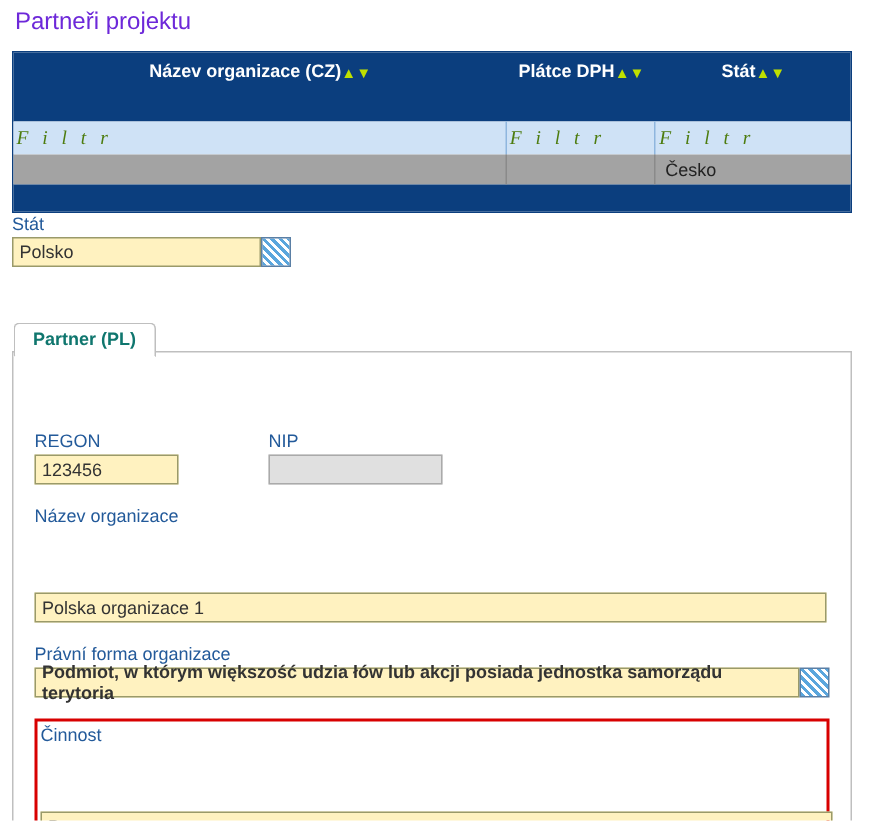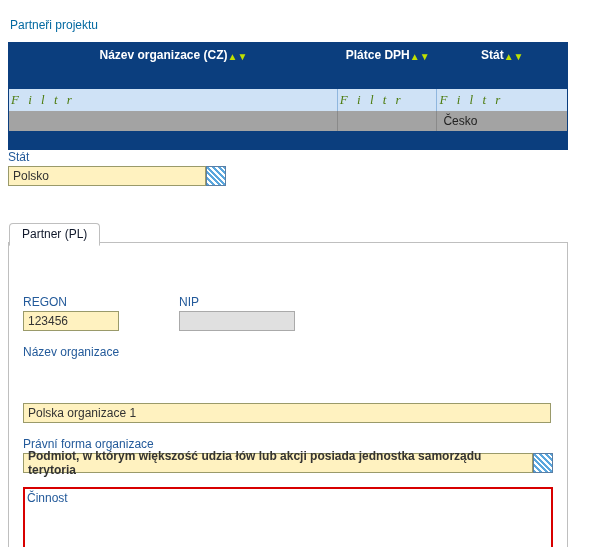--- a/index.html
+++ b/index.html
@@ -6,23 +6,23 @@
   html, body {
     margin: 0; padding: 0;
     width: 591px; height: 547px;
     font-family: Arial, Helvetica, sans-serif;
     font-size: 12px;
     background: #fff;
     color: #333;
   }
   .page { padding: 6px 8px 8px 8px; }
   .title {
-    color: #0369a1;
-    font-size: 12px;
-    margin: 12px 0 10px 2px;
+    color: #6d28d9;
+    font-size: 16px;
+    margin: 0 0 10px 2px;
   }
 
   
   .table-wrap { border: 1px solid #0b3e7e; width: 560px; }
   .thead {
     background: #0b3e7e;
     color: #fff;
     font-weight: bold;
     display: flex;
     align-items: flex-start;
@@ -82,31 +82,31 @@
     background:#e0e0e0;
     border:1px solid #aaa;
     height:20px; padding:0 4px; font-size:12px;
   }
   .picker-btn {
     width:20px; height:20px;
     background:repeating-linear-gradient(45deg,#5aa6dd,#5aa6dd 2px,#fff 2px,#fff 4px);
     border:1px solid #5a7fa5;
     margin-left:0; cursor:pointer;
   }
-  .row-stat { width:218px; display:flex; }
+  .row-stat { width:186px; display:flex; }
   .row-stat .yellow-input { flex:1; }
 
   
   .tabbox { margin-top:16px; border:1px solid #bfbfbf; width:560px; padding:16px 14px 20px 14px; position:relative; }
   .tab {
     position:absolute; top:-20px; left:0;
     border:1px solid #bfbfbf; border-bottom:1px solid #fff;
     background:#fff; padding:3px 12px 4px 12px;
-    color:#0f172a; font-size:12px;
-    border-top-left-radius:4px; border-top-right-radius:4px;
+    color:#0f766e; font-size:12px;
+    border-top-left-radius:4px; border-top-right-radius:4px;font-weight:bold;
   }
   .form-row { margin-bottom:14px; }
   .inline-pair { display:flex; gap:60px;margin-top:36px; }
 
   .highlight-box { border:2px solid #d80000; padding:2px 2px 6px 2px; margin-top:8px; }
   .highlight-box .form-row { margin-bottom:2px; }
   .wide-input { width: 528px; margin-top: 44px; }
   .legal-row { display:flex;font-weight:bold; }
   .legal-row .yellow-input { width:510px; }
 </style>

